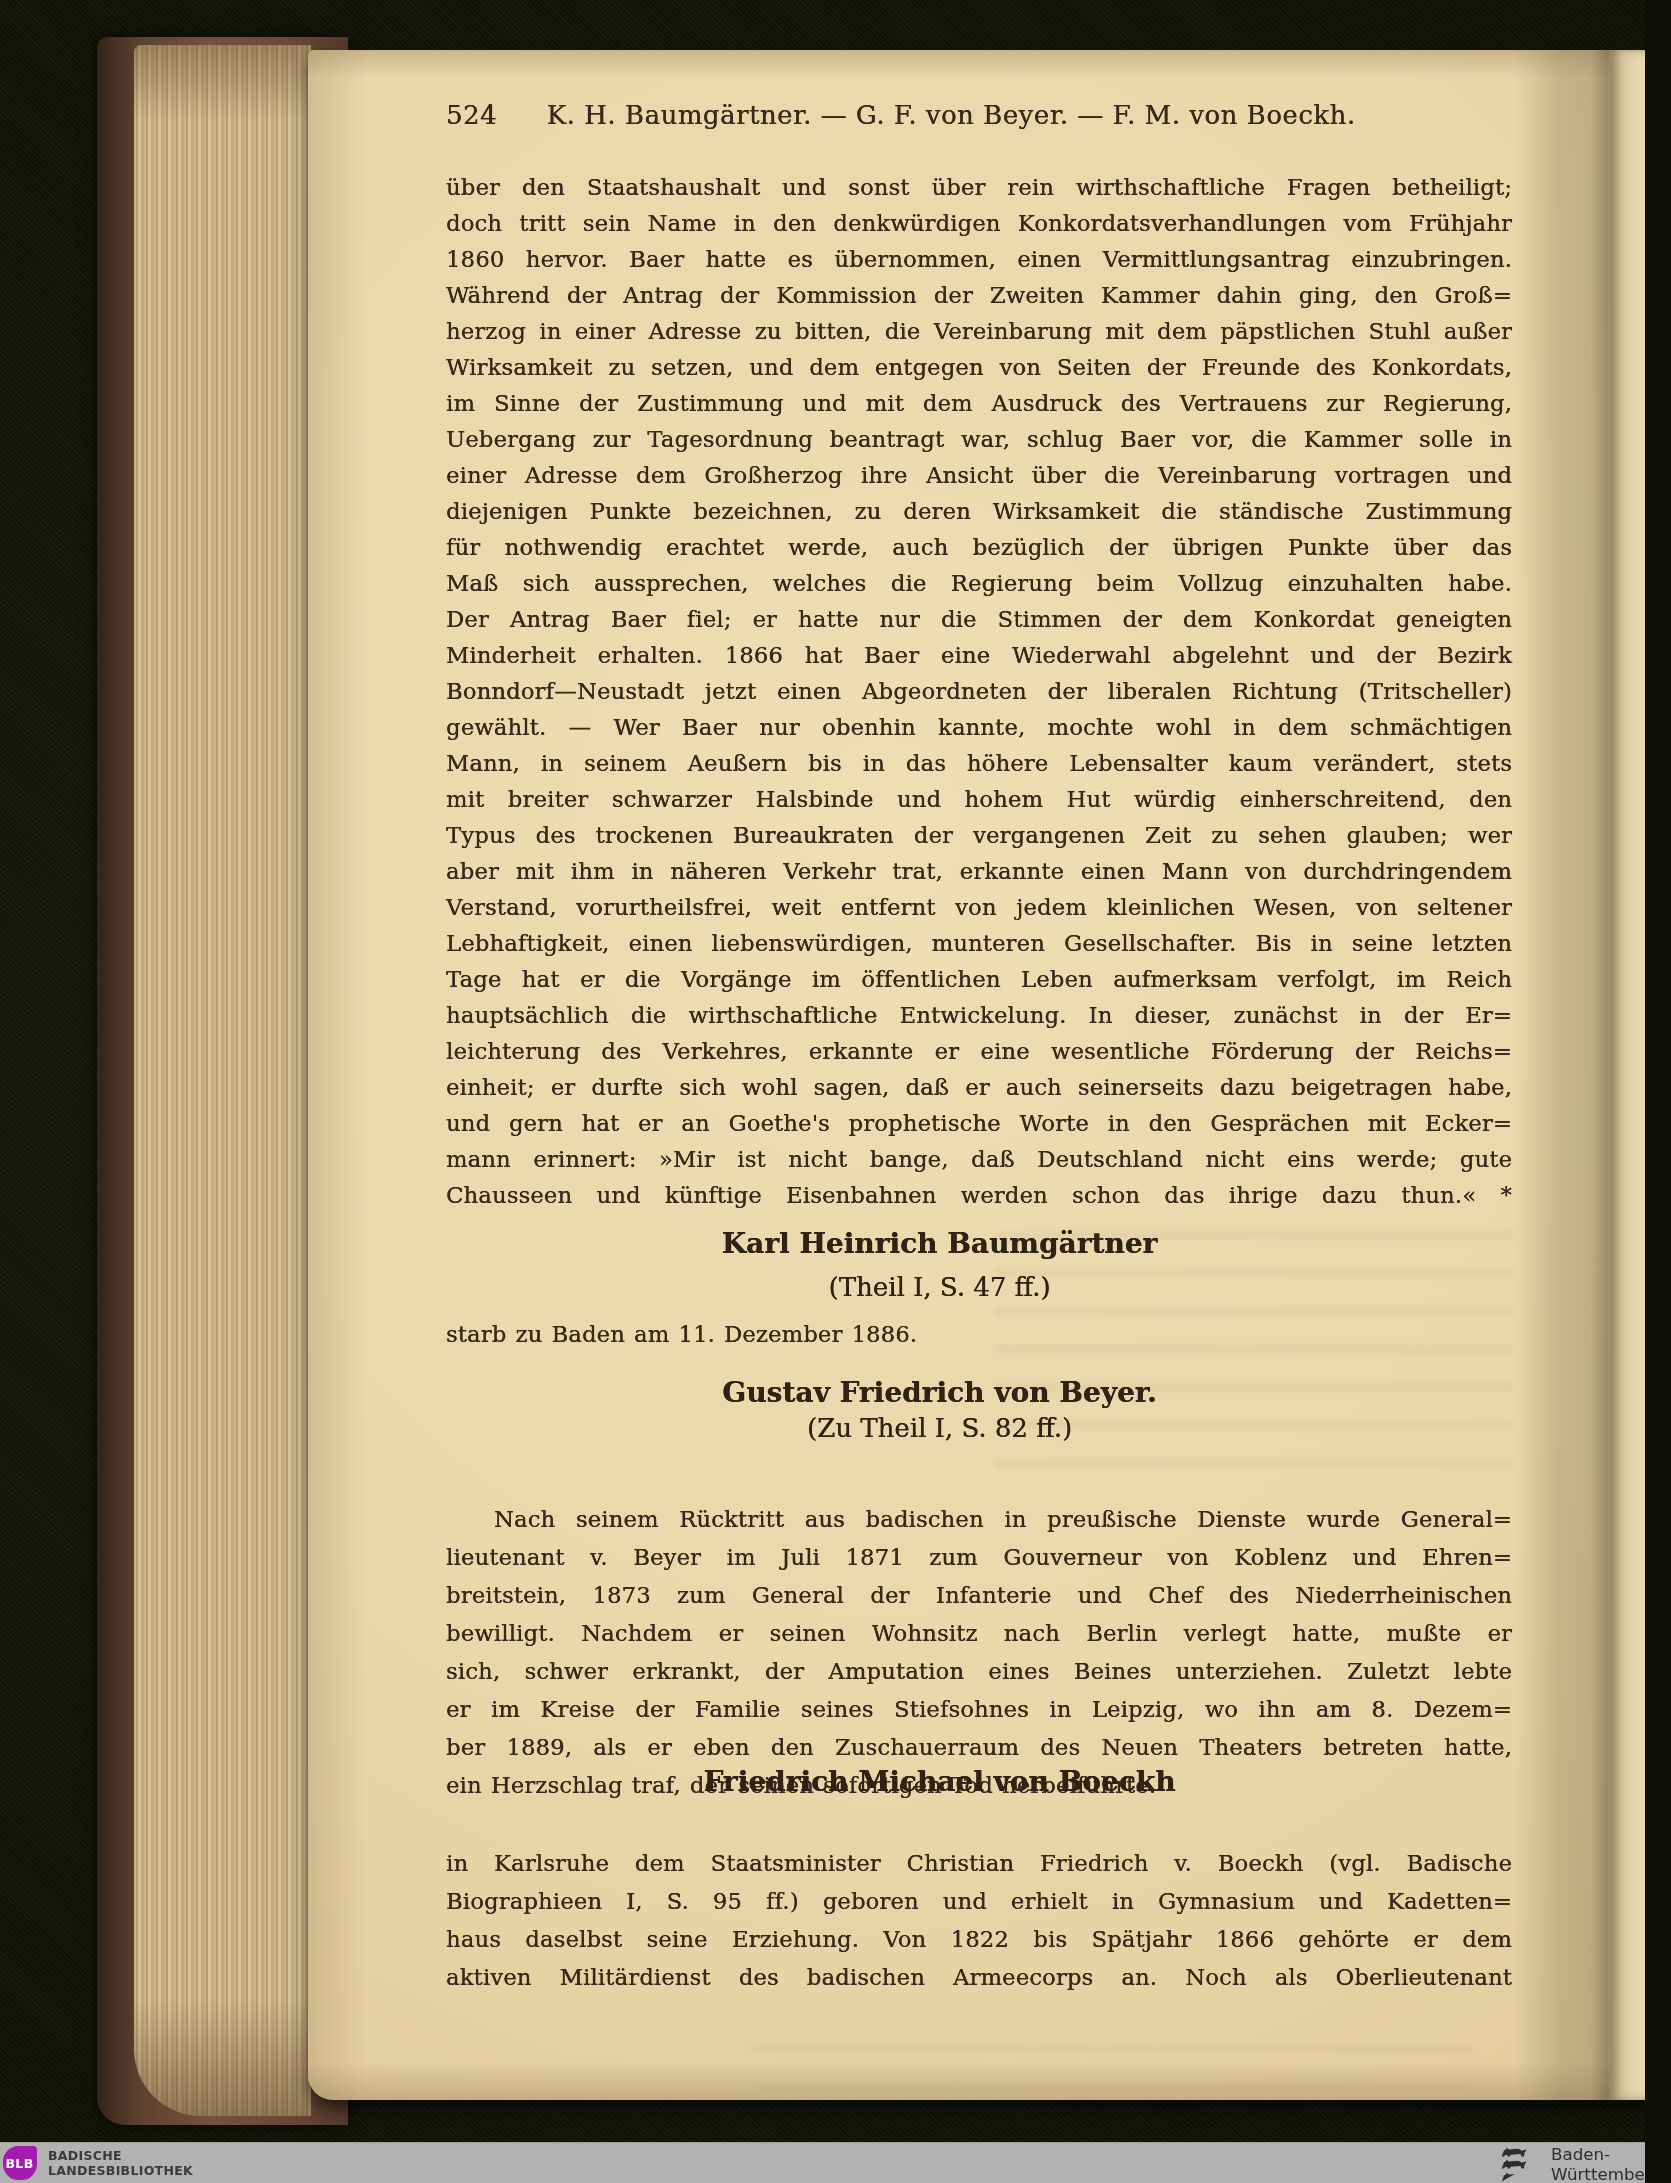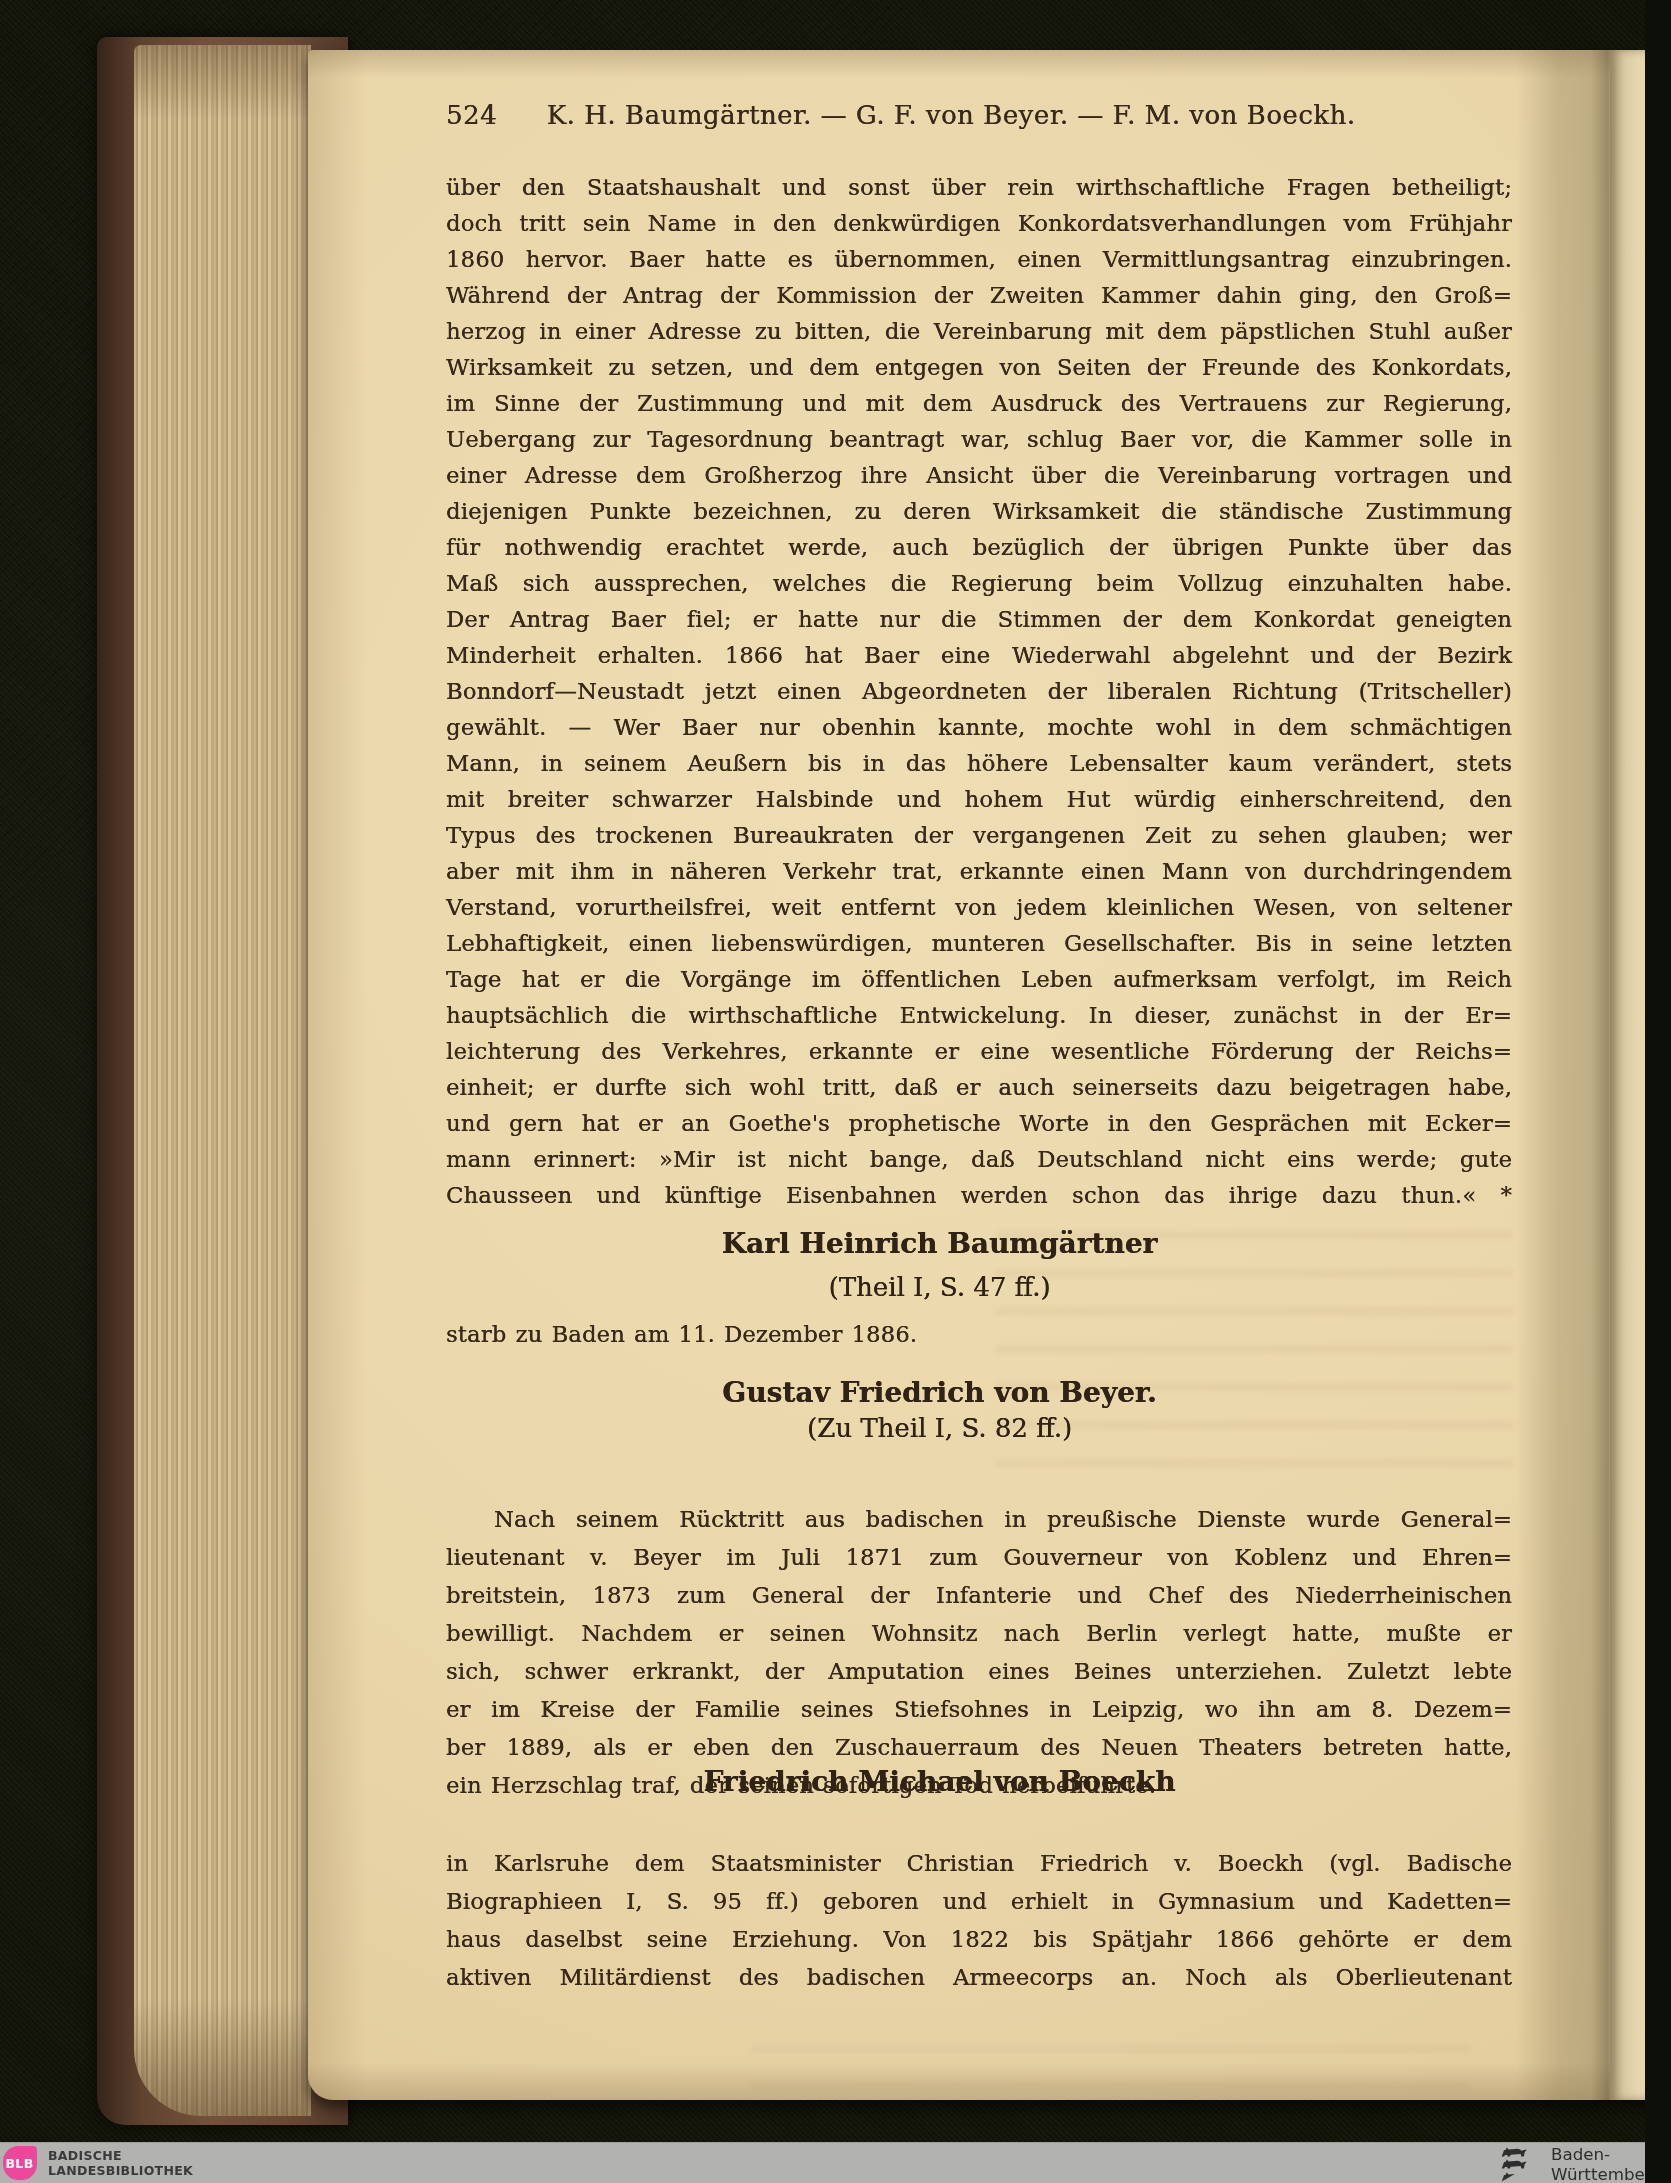--- a/index.html
+++ b/index.html
@@ -140,21 +140,21 @@
       <div class="tline just">gewählt. — Wer Baer nur obenhin kannte, mochte wohl in dem schmächtigen</div>
       <div class="tline just">Mann, in seinem Aeußern bis in das höhere Lebensalter kaum verändert, stets</div>
       <div class="tline just">mit breiter schwarzer Halsbinde und hohem Hut würdig einherschreitend, den</div>
       <div class="tline just">Typus des trockenen Bureaukraten der vergangenen Zeit zu sehen glauben; wer</div>
       <div class="tline just">aber mit ihm in näheren Verkehr trat, erkannte einen Mann von durchdringendem</div>
       <div class="tline just">Verstand, vorurtheilsfrei, weit entfernt von jedem kleinlichen Wesen, von seltener</div>
       <div class="tline just">Lebhaftigkeit, einen liebenswürdigen, munteren Gesellschafter. Bis in seine letzten</div>
       <div class="tline just">Tage hat er die Vorgänge im öffentlichen Leben aufmerksam verfolgt, im Reich</div>
       <div class="tline just">hauptsächlich die wirthschaftliche Entwickelung. In dieser, zunächst in der Er=</div>
       <div class="tline just">leichterung des Verkehres, erkannte er eine wesentliche Förderung der Reichs=</div>
-      <div class="tline just">einheit; er durfte sich wohl tritt, daß er auch seinerseits dazu beigetragen habe,</div>
+      <div class="tline just">einheit; er durfte sich wohl sagen, daß er auch seinerseits dazu beigetragen habe,</div>
       <div class="tline just">und gern hat er an Goethe's prophetische Worte in den Gesprächen mit Ecker=</div>
       <div class="tline just">mann erinnert: »Mir ist nicht bange, daß Deutschland nicht eins werde; gute</div>
       <div class="tline just">Chausseen und künftige Eisenbahnen werden schon das ihrige dazu thun.« *</div>
     </div>
 
   <div class="h-frak hmain hk">Karl Heinrich Baumgärtner</div>
   <div class="h-frak hsub sk">(Theil I, S. 47 ff.)</div>
   <div class="pblock frak starb">
       <div class="tline">starb zu Baden am 11. Dezember 1886.</div>
     </div>
@@ -174,21 +174,21 @@
 
   <div class="h-frak hmain hf">Friedrich Michael von Boeckh</div>
   <div class="pblock frak p3">
       <div class="tline just">in Karlsruhe dem Staatsminister Christian Friedrich v. Boeckh (vgl. Badische</div>
       <div class="tline just">Biographieen I, S. 95 ff.) geboren und erhielt in Gymnasium und Kadetten=</div>
       <div class="tline just">haus daselbst seine Erziehung. Von 1822 bis Spätjahr 1866 gehörte er dem</div>
       <div class="tline just">aktiven Militärdienst des badischen Armeecorps an. Noch als Oberlieutenant</div>
     </div>
 
   <div class="libbar">
-    <div class="blb-badge" style="background: #ec4899;">
+    <div class="blb-badge" style="background: #a21caf;">
       <span>BLB</span>
     </div>
     <div class="blb-name">
       <div>BADISCHE</div>
       <div>LANDESBIBLIOTHEK</div>
     </div>
     <div class="bw">
       <div class="bw-lions">
         <svg width="28" height="11" viewBox="0 0 34 13" xmlns="http://www.w3.org/2000/svg">
           <path fill="#2e2e2e" d="M2 12.5 L4 7.5 Q4 4.5 7 4.5 L8.2 1.5 L10.5 4.2 L18 3.5 Q24 2.5 26 5.5 L32.5 4 L30 7.5 L29 12.5 L26 12.5 L25 9.5 L13 10.5 L12 12.5 L9 12.5 L9 10.8 L6 10.8 L5 12.5 Z"></path>

